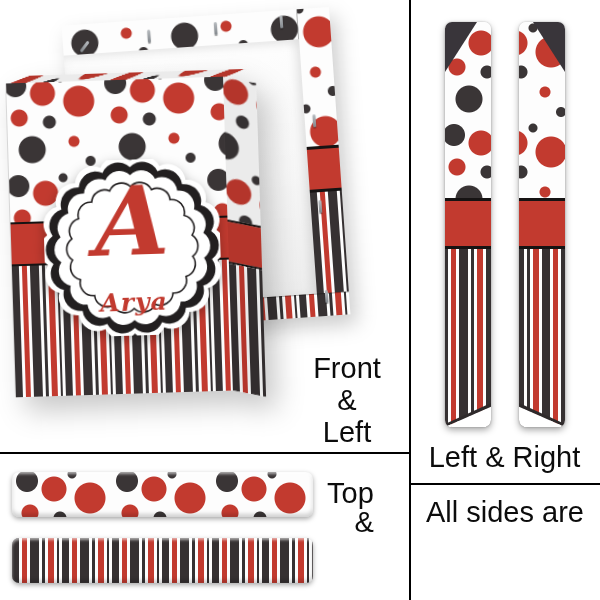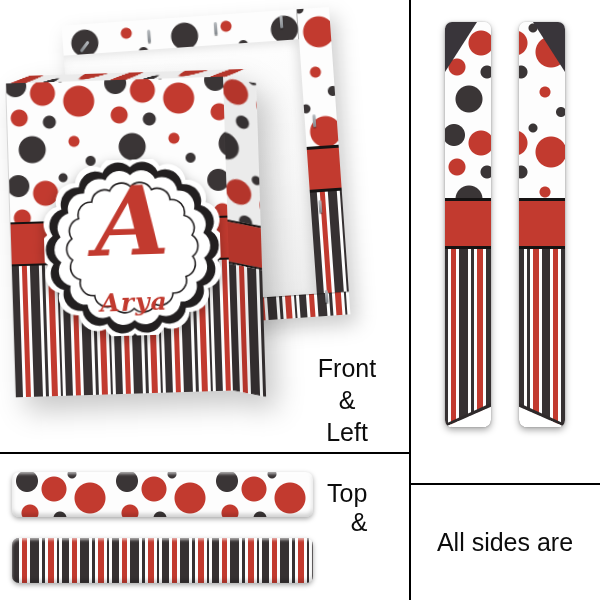--- a/index.html
+++ b/index.html
@@ -115,25 +115,25 @@
   .fold-bl .wh{clip-path:polygon(0 16%,100% 100%,0 100%);}
 
   
   .hstrip{position:absolute;left:12px;width:301px;height:45px;border-radius:7px;overflow:hidden;
     box-shadow:0 2px 5px rgba(0,0,0,0.35), inset 0 2px 3px rgba(255,255,255,0.6),
                inset 0 -3px 4px rgba(0,0,0,0.18);}
   .hstrip-dots{top:472px;background-position:0 -4px;}
   .hstrip-stripes{top:538px;}
 
   
-  .lbl{position:absolute;font-size:25px;color:#0c0c0c;}
+  .lbl{position:absolute;font-size:29px;color:#0c0c0c;}
   .lbl-fb{left:297px;top:352px;width:100px;text-align:center;line-height:32px;}
   .lbl-lr{left:411px;top:441px;width:187px;text-align:center;}
   .lbl-tb{left:327px;top:479px;line-height:29px;text-align:right;}
-  .lbl-note{left:412px;top:528px;width:186px;text-align:center;line-height:29px;}
+  .lbl-note{left:412px;top:498px;width:186px;text-align:center;line-height:29px;}
 </style>
 </head>
 <body>
 
 <div class="root">
 
   <div class="back-canvas">
     <div class="bc-wrap-top pat-dots"></div>
     <div class="bc-wrap-right">
       <div class="bc-dots pat-dots"></div>
@@ -212,20 +212,21 @@
   </div>
 
   <div class="hstrip hstrip-dots pat-dots"></div>
   <div class="hstrip hstrip-stripes pat-stripes"></div>
 
   <div class="lbl lbl-fb">
     <div>Front</div>
     <div>&amp;</div>
     <div>Left</div>
   </div>
+  <div class="lbl lbl-lr">Left &amp; Right</div>
   <div class="lbl lbl-tb">
     <div>Top</div>
     <div>&amp;</div>
   </div>
   <div class="lbl lbl-note">
     <div>All sides are</div>
   </div>
 
 </div>
 

